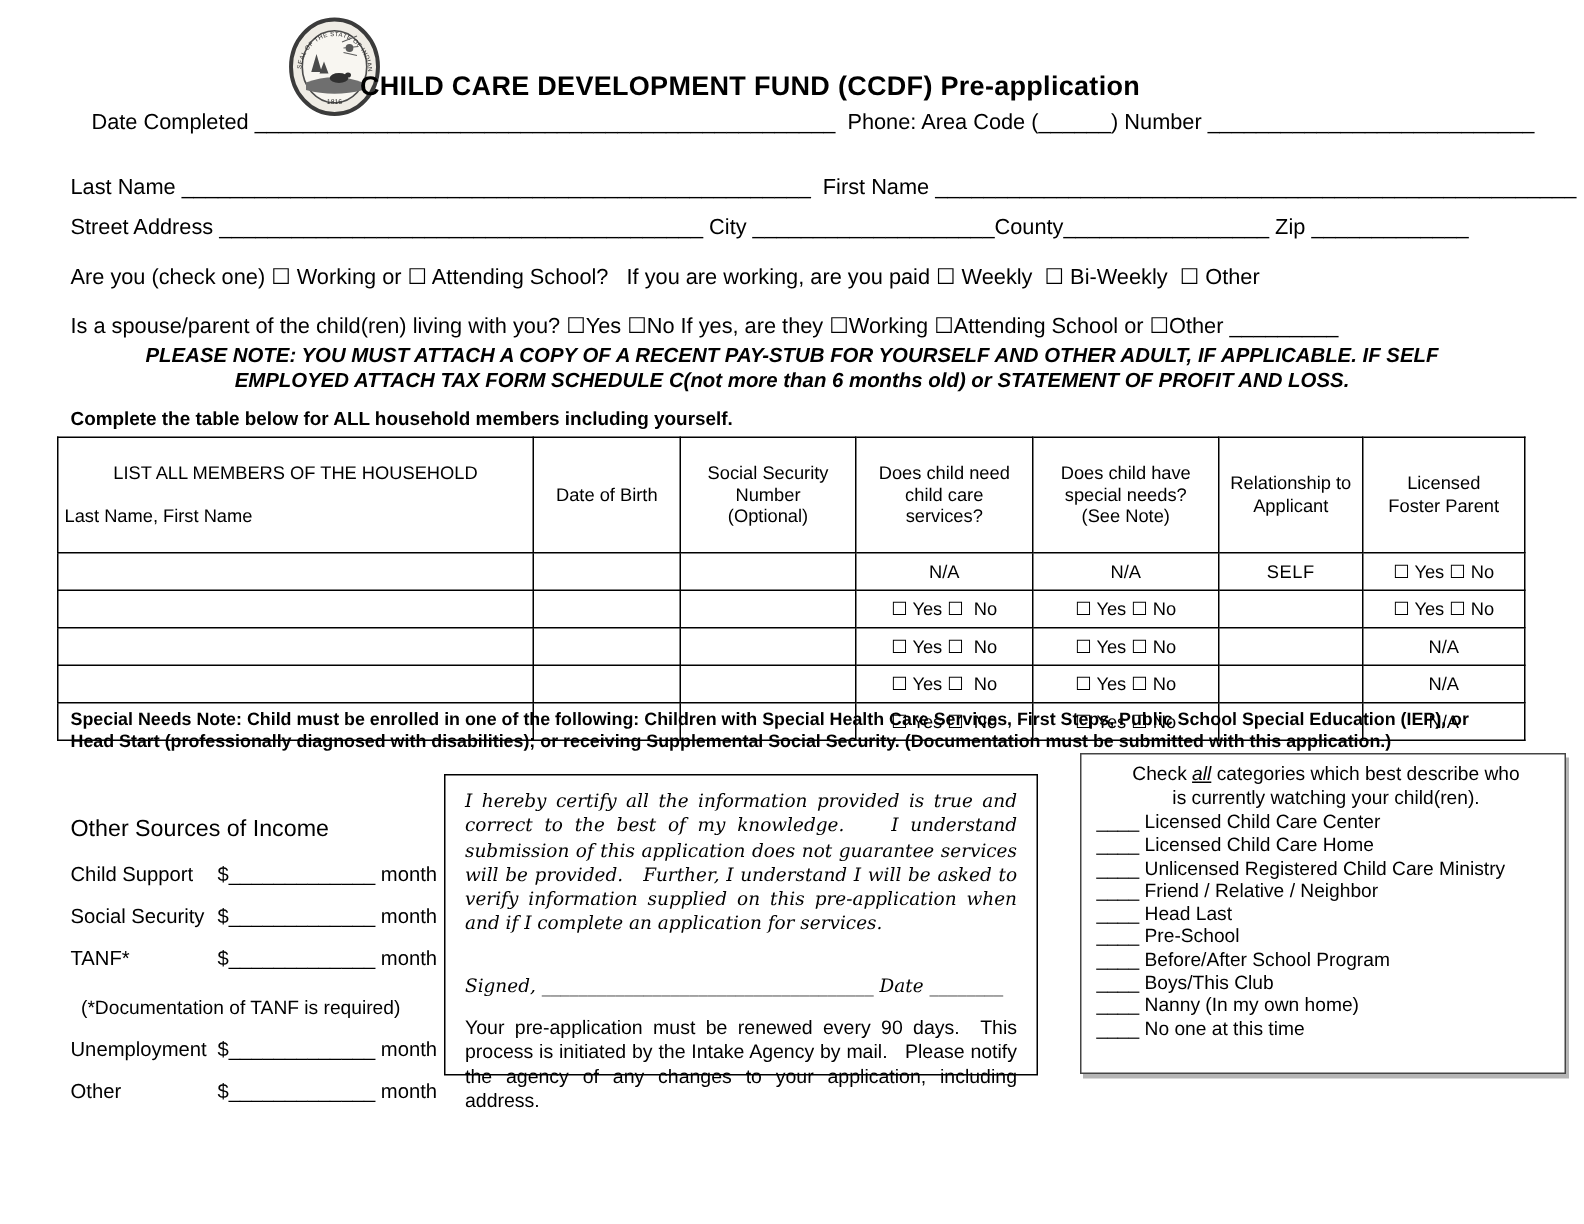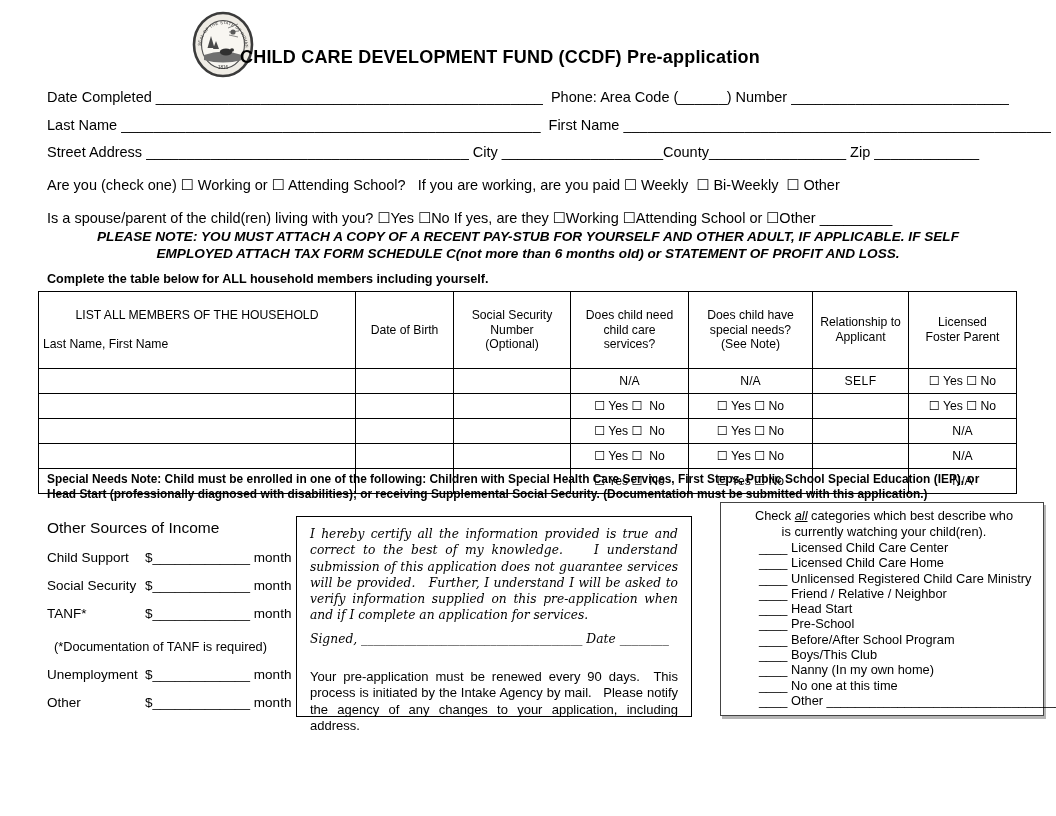--- a/index.html
+++ b/index.html
@@ -12,21 +12,21 @@
 
   
   #seal { left:192px; top:11px; width:62px; height:67px; }
   #form-title {
     left:240px; top:47px; width:640px; 
     font-size:18px; font-weight:bold; letter-spacing:.2px; white-space:nowrap;
   }
 
   
   .fline { left:47px; font-size:14.5px; white-space:pre; }
-  #line-date  { top:89px; }
+  #line-date  { top:74px;margin-left:14px; }
   #line-name  { top:117px; }
   #line-addr  { top:144px; }
   #q-work     { top:177px; }
   #q-spouse   { top:210px; }
 
   #notice {
     top:228px; left:28px; width:1000px; text-align:center;
     font-weight:bold; font-style:italic; font-size:13.6px; line-height:17px;
   }
 
@@ -52,50 +52,50 @@
   td.c-big  { font-size:15px; }
   td.c-self { font-size:16px; letter-spacing:.4px; }
   td.c-cb   { font-size:12.2px; }
 
   #special-note {
     top:472px; left:47px; width:964px;
     font-weight:bold; font-size:11.9px; line-height:14.6px;
   }
 
   
-  #income { top:519px; left:47px; width:250px; }
+  #income { top:544px; left:47px; width:250px; }
   #income-title { font-size:15.5px; line-height:18px; }
   .inc-row { margin-top:13px; font-size:13.5px; white-space:pre; }
   .inc-label { display:inline-block; width:98px; }
   .inc-note { font-size:12.8px; margin-top:18px; margin-left:7px; white-space:nowrap; }
 
   
   #cert-box {
     top:516px; left:296px; width:396px; height:201px;
     border:1.5px solid #000; padding:9px 13px 6px 13px;
   }
   #cert-text {
     font-family:"DejaVu Serif","Liberation Serif",serif; font-style:italic;
     font-size:12.3px; line-height:16.3px; text-align:justify; white-space:pre-wrap;
   }
   #cert-signed {
     font-family:"DejaVu Serif","Liberation Serif",serif; font-style:italic;
-    font-size:12.3px; margin-top:8px; white-space:nowrap;
-  }
-  #cert-renewal { font-size:13px; line-height:16.4px; margin-top:23px; text-align:justify; white-space:pre-wrap; }
+    font-size:12.3px; margin-top:26px; white-space:nowrap;
+  }
+  #cert-renewal { font-size:13px; line-height:16.4px; margin-top:13px; text-align:justify; white-space:pre-wrap; }
 
   
   #watcher-box {
     top:502px; left:720px; width:324px; height:214px;
     border:1px solid #444; padding:5px 6px 3px 10px;
     box-shadow:2px 3px 0 rgba(90,90,90,.45);
   }
   .w-head { text-align:center; font-size:12.8px; line-height:16px; white-space:pre; }
   .w-emph { font-style:italic; text-decoration:underline; }
-  .w-item { font-size:12.8px; line-height:15.3px; white-space:pre;margin-left:28px; }
+  .w-item { font-size:12.8px; line-height:15.3px; white-space:pre; }
 </style>
 </head>
 <body>
 
 <div class="abs" id="seal">
   <svg width="62" height="67" viewBox="0 0 62 67">
     <ellipse cx="31" cy="33.5" rx="29" ry="31.5" fill="#efece5" stroke="#3b3b3b" stroke-width="2.6"></ellipse>
     <ellipse cx="31" cy="33.5" rx="21.5" ry="24" fill="#f8f6f1" stroke="#4c4c4c" stroke-width="1.1"></ellipse>
     <defs>
       <path id="ringTop" d="M 8.5,38 A 22.5,25 0 1 1 53.5,38" fill="none"></path>
@@ -233,21 +233,20 @@
 </div>
 
 <div class="abs" id="watcher-box">
   <div class="w-head"><span>Check </span><span class="w-emph">all</span><span> categories which best describe who</span></div>
   <div class="w-head">is currently watching your child(ren).</div>
   <div>
       <div class="w-item"><span>____</span><span> Licensed Child Care Center</span></div>
       <div class="w-item"><span>____</span><span> Licensed Child Care Home</span></div>
       <div class="w-item"><span>____</span><span> Unlicensed Registered Child Care Ministry</span></div>
       <div class="w-item"><span>____</span><span> Friend / Relative / Neighbor</span></div>
-      <div class="w-item"><span>____</span><span> Head Start</span></div>
+      <div class="w-item"><span>____</span><span> Head Last</span></div>
       <div class="w-item"><span>____</span><span> Pre-School</span></div>
       <div class="w-item"><span>____</span><span> Before/After School Program</span></div>
       <div class="w-item"><span>____</span><span> Boys/This Club</span></div>
       <div class="w-item"><span>____</span><span> Nanny (In my own home)</span></div>
       <div class="w-item"><span>____</span><span> No one at this time</span></div>
-      <div class="w-item"><span>____</span><span> Other _________________________________</span></div>
     </div>
 </div>
 
 </body></html>

